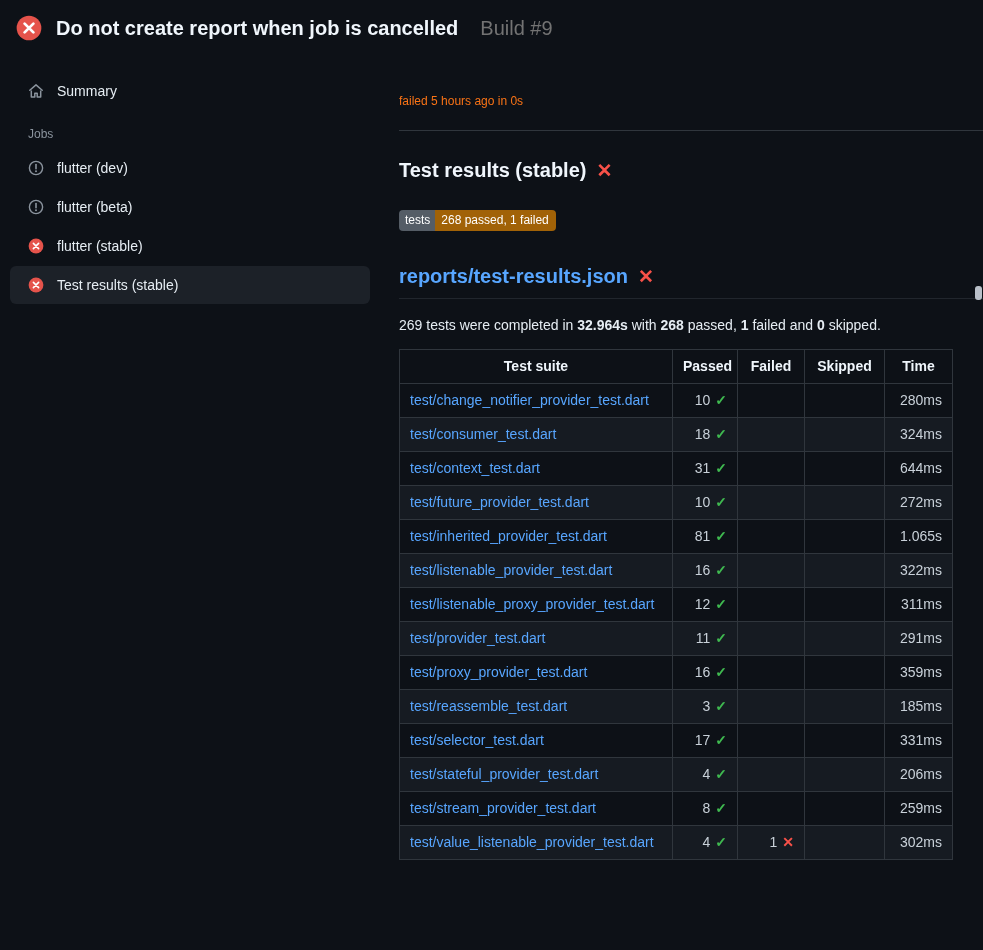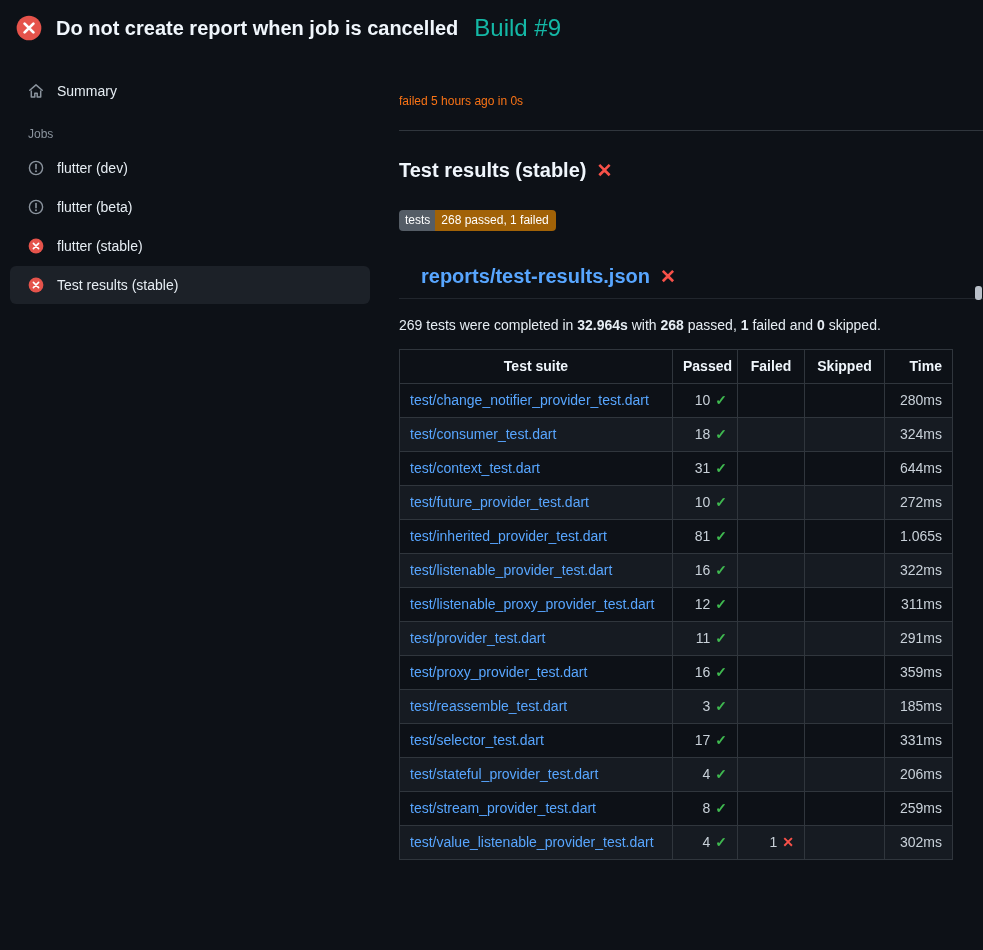--- a/index.html
+++ b/index.html
@@ -12,21 +12,21 @@
     overflow: hidden;
     position: relative;
   }
   
   .app-header {
     display: flex; align-items: center;
     height: 56px; padding: 0 16px; gap: 14px;
   }
   .app-header .status-icon { flex: 0 0 auto; display: flex; }
   .header-title { font-size: 20px; font-weight: 700; color: #f0f6fc; }
-  .header-build { font-size: 24px; font-weight: 400; color: #14b8a6; margin-left: 2px; }
+  .header-build { font-size: 20px; font-weight: 400; color: #737373; margin-left: 8px; }
 
   
   .layout { display: flex; align-items: flex-start; }
 
   
   .sidebar { flex: 0 0 380px; width: 380px; padding: 16px 10px 0 10px; }
   .sidebar-item {
     display: flex; align-items: center; gap: 13px;
     padding: 11px 18px; border-radius: 6px;
     color: #e6edf3; font-size: 14px; cursor: pointer;
@@ -55,42 +55,42 @@
   .badge { display: inline-flex; font-size: 12px; border-radius: 4px; overflow: hidden; line-height: 1; }
   .badge-label { background: #555d66; color: #ffffff; padding: 4px 5px 5px 6px; }
   .badge-value { background: #a16207; color: #ffffff; padding: 4px 7px 5px 6px; }
 
   .report-title {
     margin-top: 34px; font-size: 20px; font-weight: 700;
     display: flex; align-items: center;
     padding-bottom: 10px; border-bottom: 1px solid #21262d;
     margin-right: -31px;
   }
-  .report-title a { color: #58a6ff; text-decoration: none; margin-left: 22px; }
+  .report-title a { color: #58a6ff; text-decoration: none; }
 
   .summary-line { margin-top: 18px; font-size: 14px; color: #e6edf3; }
   .summary-line b { font-weight: 700; }
 
   
   table.results {
     border-collapse: collapse;
     width: 553px;
     margin-top: 16px;
     table-layout: fixed;
   }
   .results th, .results td {
     border: 1px solid #30363d;
     padding: 8px 10px;
     font-size: 14px;
     line-height: 17px;
     overflow: hidden;
     white-space: nowrap;
   }
   .results th { font-weight: 700; text-align: center; color: #f0f6fc; }
-  .results th.h-passed, .results th.h-time { text-align: right; }
+  .results th.h-passed, .results th.h-time { }
   .results th.h-failed, .results th.h-skipped { text-align: center; }
   .results td.num { text-align: right; color: #c9d1d9; }
   .results td.suite a { color: #58a6ff; text-decoration: none; }
   .results tbody tr:nth-child(even) { background: #161b22; }
   .check-icon { color: #3fb950; font-weight: 700; margin-left: 5px; }
   .cross-icon { color: #f85149; font-weight: 700; margin-left: 5px; }
 
   
   .scroll-thumb {
     position: absolute; right: 1px; top: 286px;

